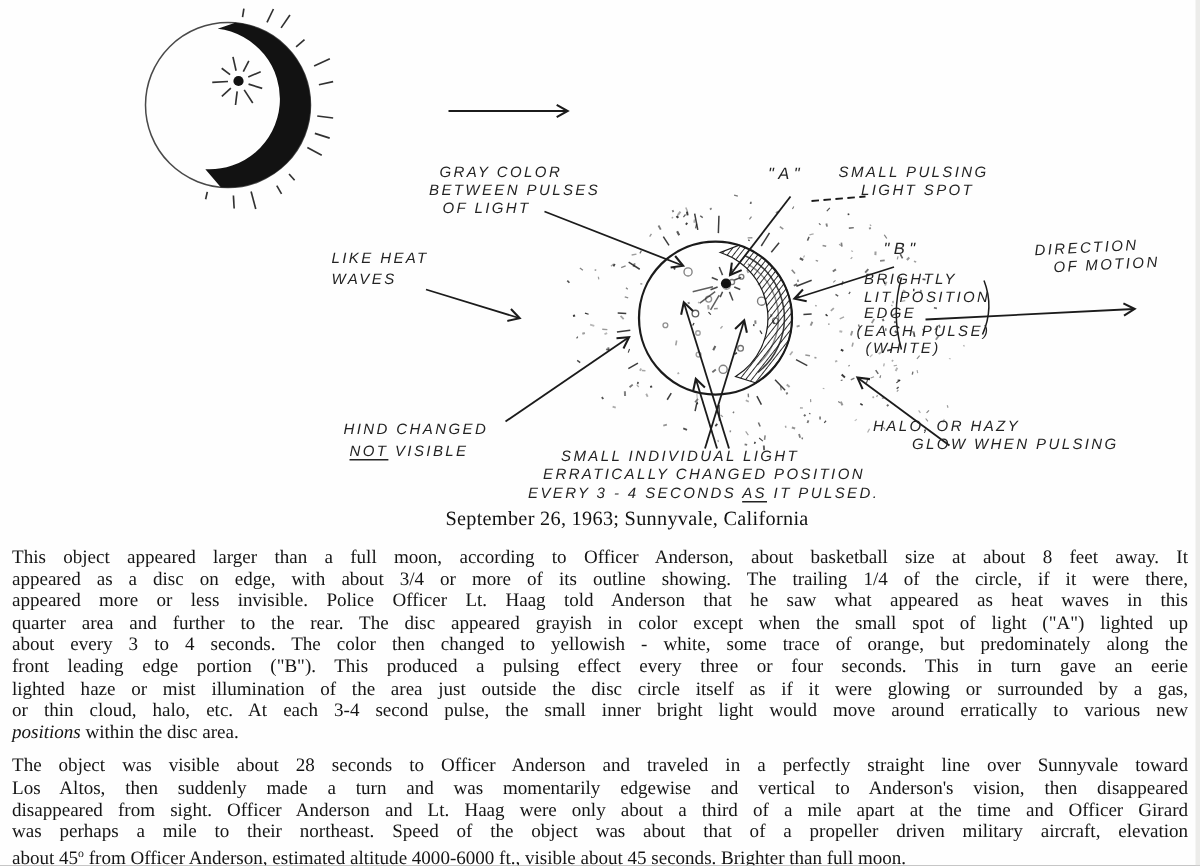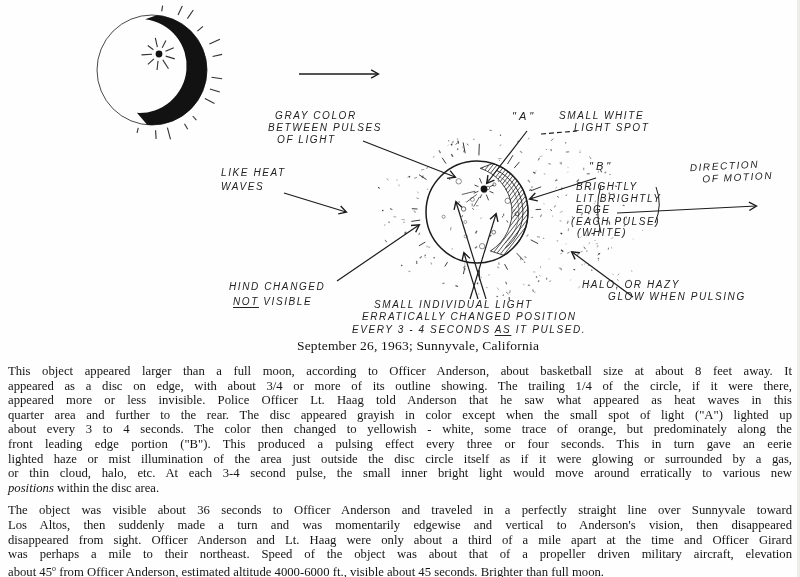--- a/index.html
+++ b/index.html
@@ -358,47 +358,47 @@
           <line x1="478.5" y1="186.7" x2="474.5" y2="185.0" stroke="#1b1b1b" stroke-width="1.00" opacity="0.80"></line>
           <line x1="481.7" y1="183.4" x2="479.5" y2="178.0" stroke="#1b1b1b" stroke-width="1.00" opacity="0.80"></line>
           <line x1="486.3" y1="183.5" x2="488.2" y2="179.1" stroke="#1b1b1b" stroke-width="1.00" opacity="0.80"></line>
           <line x1="489.6" y1="186.7" x2="494.1" y2="184.9" stroke="#1b1b1b" stroke-width="1.00" opacity="0.80"></line>
           <line x1="479.5" y1="196.8" x2="473.7" y2="206.6" stroke="#1b1b1b" stroke-width="1.00" opacity="0.70"></line>
           <line x1="476.8" y1="194.4" x2="466.5" y2="202.1" stroke="#1b1b1b" stroke-width="1.00" opacity="0.70"></line>
           <line x1="475.3" y1="191.2" x2="461.8" y2="194.5" stroke="#1b1b1b" stroke-width="1.00" opacity="0.70"></line>
         </g>
     </svg>
 
-    <div class="hl" style="left:268px;top:110px;">
+    <div class="hl" style="left:286px;top:110px;">
       <span style="margin-left:7px">GRAY COLOR</span>
       <span>BETWEEN PULSES</span>
       <span style="margin-left:9px">OF LIGHT</span>
     </div>
 
     <div class="hl" style="left:221px;top:166px;line-height:14px;">
       <span>LIKE HEAT</span>
       <span style="">WAVES</span>
     </div>
 
     <div class="hl mk" style="left:512px;top:110px;">
       <span>"A"</span>
     </div>
 
     <div class="hl" style="left:559px;top:110px;">
-      <span>SMALL WHITE</span>
+      <span>SMALL PULSING</span>
       <span style="margin-left:15px">LIGHT SPOT</span>
     </div>
 
     <div class="hl mk" style="left:589px;top:160px;">
       <span>"B"</span>
     </div>
 
     <div class="hl" style="left:576px;top:181px;line-height:11.6px;">
       <span>BRIGHTLY</span>
-      <span>LIT BRIGHTLY</span>
+      <span>LIT POSITION</span>
       <span>EDGE</span>
       <span style="margin-left:-5px">(EACH PULSE)</span>
       <span style="margin-left:1px">(WHITE)</span>
     </div>
 
     <div class="hl" style="left:690px;top:160px;transform:rotate(-3deg);">
       <span>DIRECTION</span>
       <span style="margin-left:12px">OF MOTION</span>
     </div>
 
@@ -427,21 +427,21 @@
       <div class="jl">appeared as a disc on edge, with about 3/4 or more of its outline showing.  The trailing 1/4 of the circle, if it were there,</div>
       <div class="jl">appeared more or less invisible.  Police Officer Lt. Haag told Anderson that he saw what appeared as heat waves in this</div>
       <div class="jl">quarter area and further to the rear.  The disc appeared grayish in color except when the small spot of light ("A") lighted up</div>
       <div class="jl">about every 3 to 4 seconds.  The color then changed to yellowish - white, some trace of orange, but predominately along the</div>
       <div class="jl">front leading edge portion ("B").  This produced a pulsing effect every three or four seconds.  This in turn gave an eerie</div>
       <div class="jl">lighted haze or mist illumination of the area just outside the disc circle itself as if it were glowing or surrounded by a gas,</div>
       <div class="jl">or thin cloud, halo, etc.  At each 3-4 second pulse, the small inner bright light would move around erratically to various new</div>
       <div class="jl end"><span class="it">positions</span><span> within the disc area.</span></div>
     </div>
     <div class="p2">
-      <div class="jl">The object was visible about 36 seconds to Officer Anderson and traveled in a perfectly straight line over Sunnyvale toward</div>
+      <div class="jl">The object was visible about 28 seconds to Officer Anderson and traveled in a perfectly straight line over Sunnyvale toward</div>
       <div class="jl">Los Altos, then suddenly made a turn and was momentarily edgewise and vertical to Anderson's vision, then disappeared</div>
       <div class="jl">disappeared from sight. Officer Anderson and Lt. Haag were only about a third of a mile apart at the time and Officer Girard</div>
       <div class="jl">was perhaps a mile to their northeast.  Speed of the object was about that of a propeller driven military aircraft, elevation</div>
       <div class="jl end"><span>about 45</span><sup>o</sup><span> from Officer Anderson, estimated altitude 4000-6000 ft., visible about 45 seconds.  Brighter than full moon.</span></div>
     </div>
   </div>
 
   <div class="edge"></div>
 </div>
 

